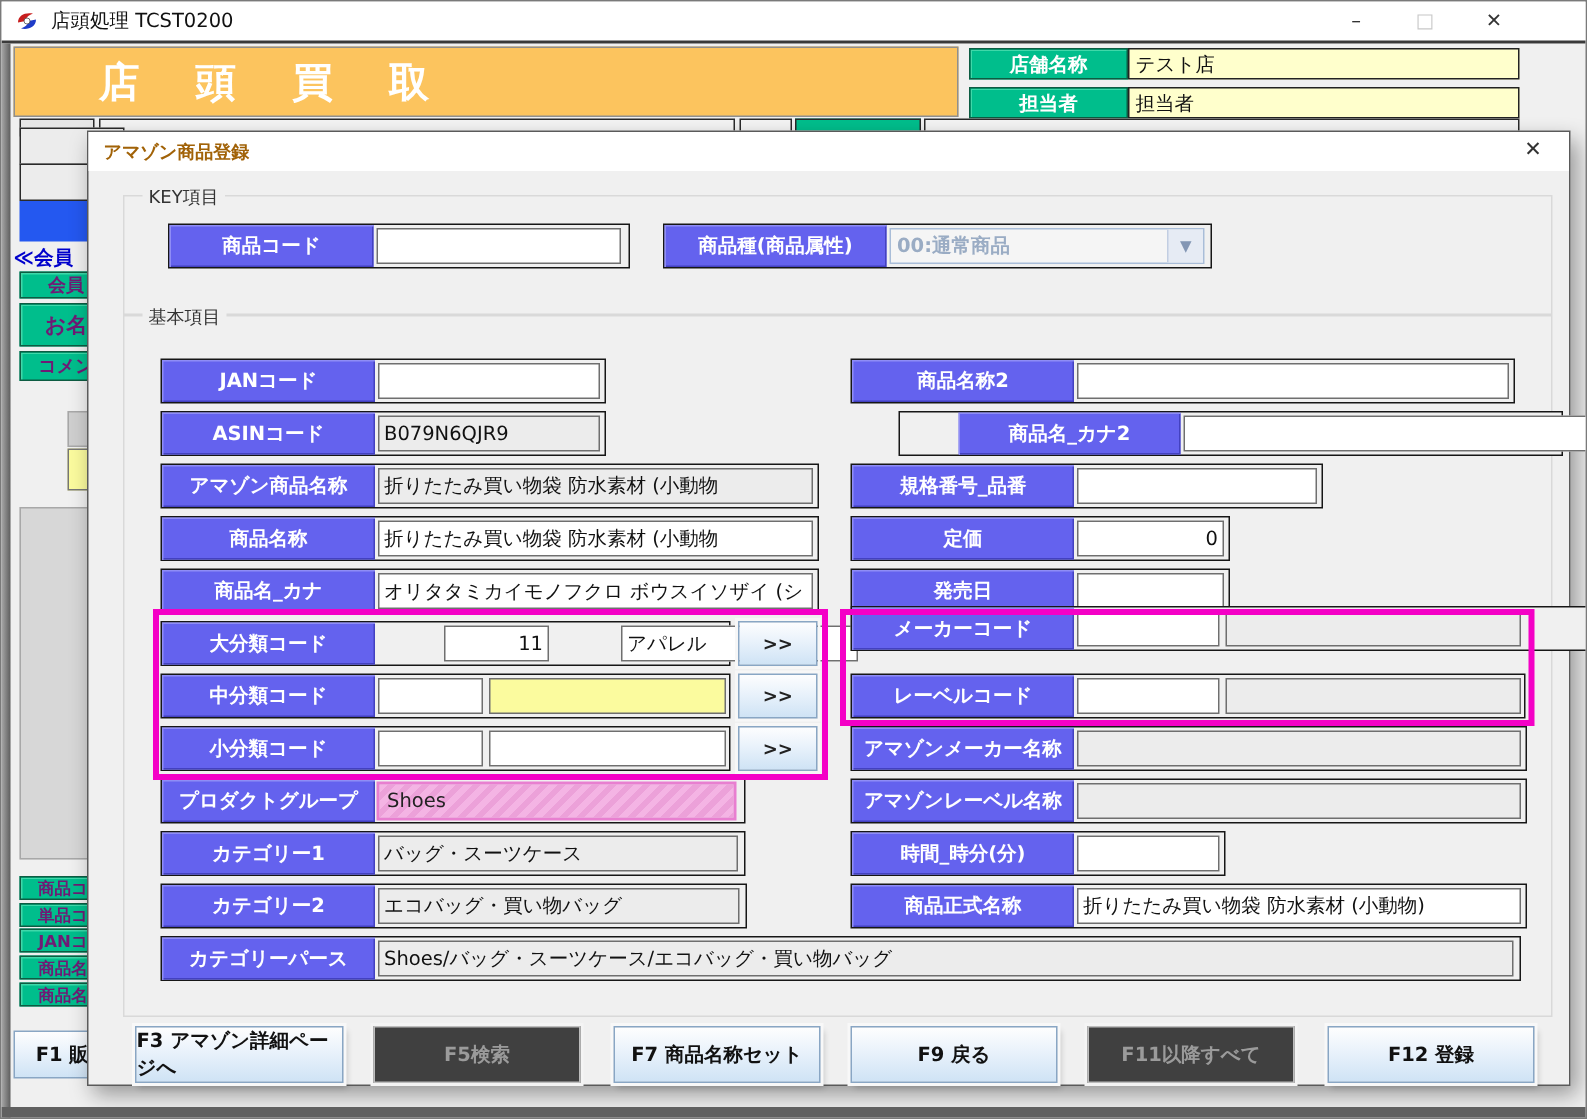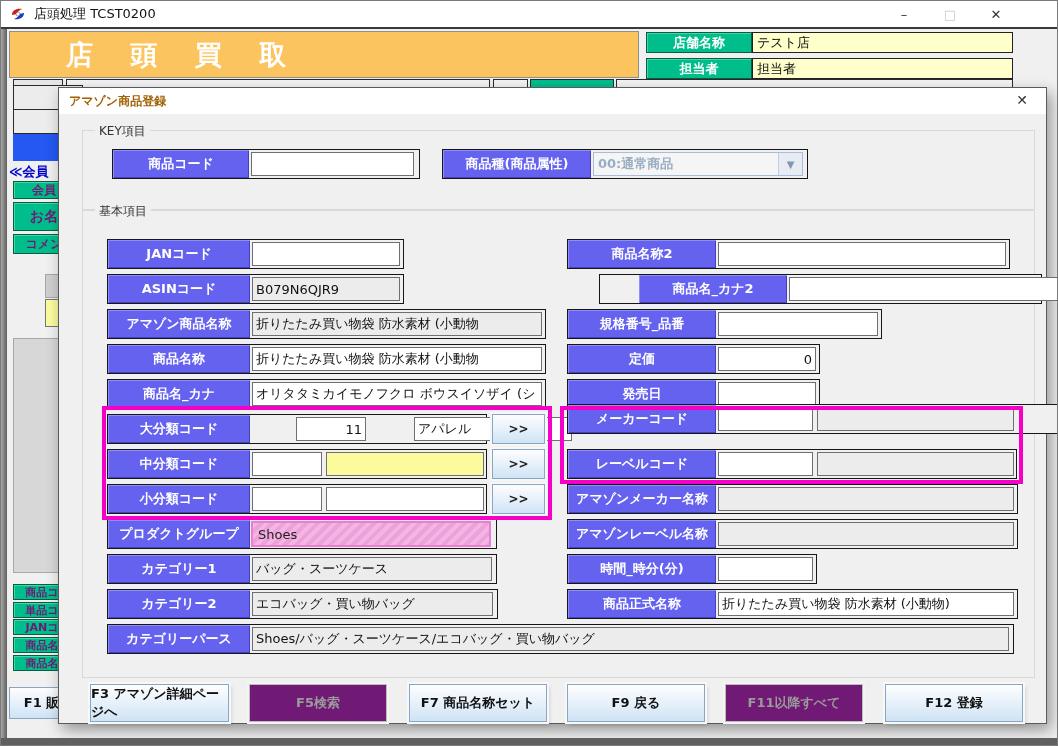--- a/index.html
+++ b/index.html
@@ -81,21 +81,21 @@
   .combo .cval { flex:1; color:#9aacc4; font-size:13px; display:flex; align-items:center; padding:0 4px; }
   .combo .carrow { width:24px; background:#e6ebf4; border-left:1px solid #c2cee2; color:#8396b4;
                    display:flex; align-items:center; justify-content:center; font-size:10px; }
 
   .hl { position:absolute; border:4px solid #f400c6; pointer-events:none; }
 
   .fbtn { position:absolute; height:38px; background:linear-gradient(180deg,#fefefe,#e9f2fb 45%,#cfe3f5);
           border:1px solid #89a6c4; box-shadow:0 0 0 2px #f8f8f8, 2px 3px 4px rgba(0,0,0,.18);
           font-weight:bold; font-size:13px; color:#111; display:flex; align-items:center;
           justify-content:center; }
-  .fbtn.disabled { background:#701a75; border:1px solid #bdbdbd; color:#9b9b9b;
+  .fbtn.disabled { background:#404040; border:1px solid #bdbdbd; color:#9b9b9b;
                    box-shadow:0 0 0 2px #f4f4f4; }
 </style>
 </head>
 <body>
 
 <div class="screen">
 
   <div class="titlebar">
     <span class="app-icon">
       <svg viewBox="0 0 16 16" width="16" height="16">

